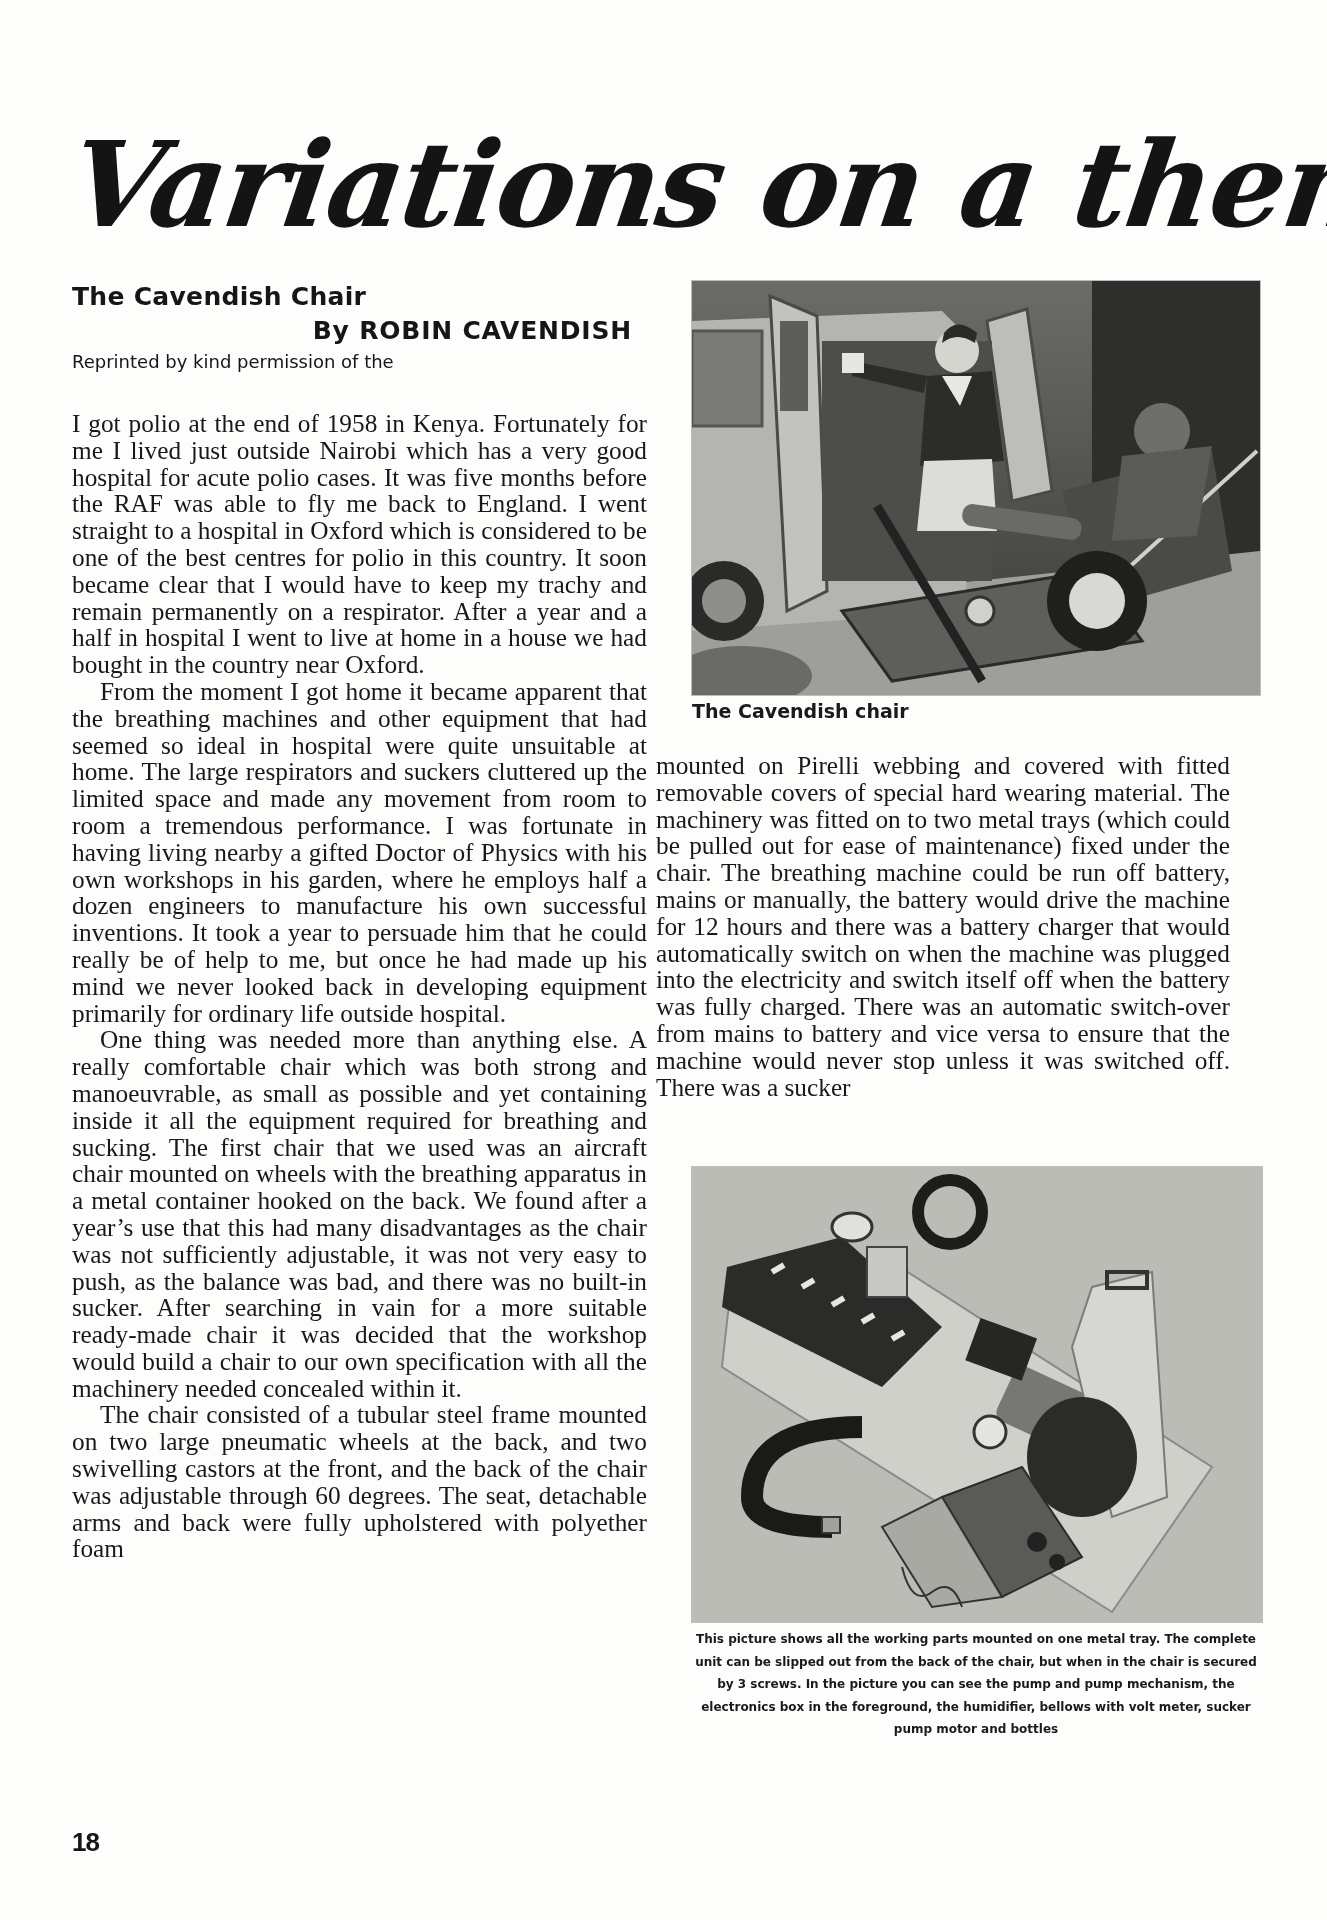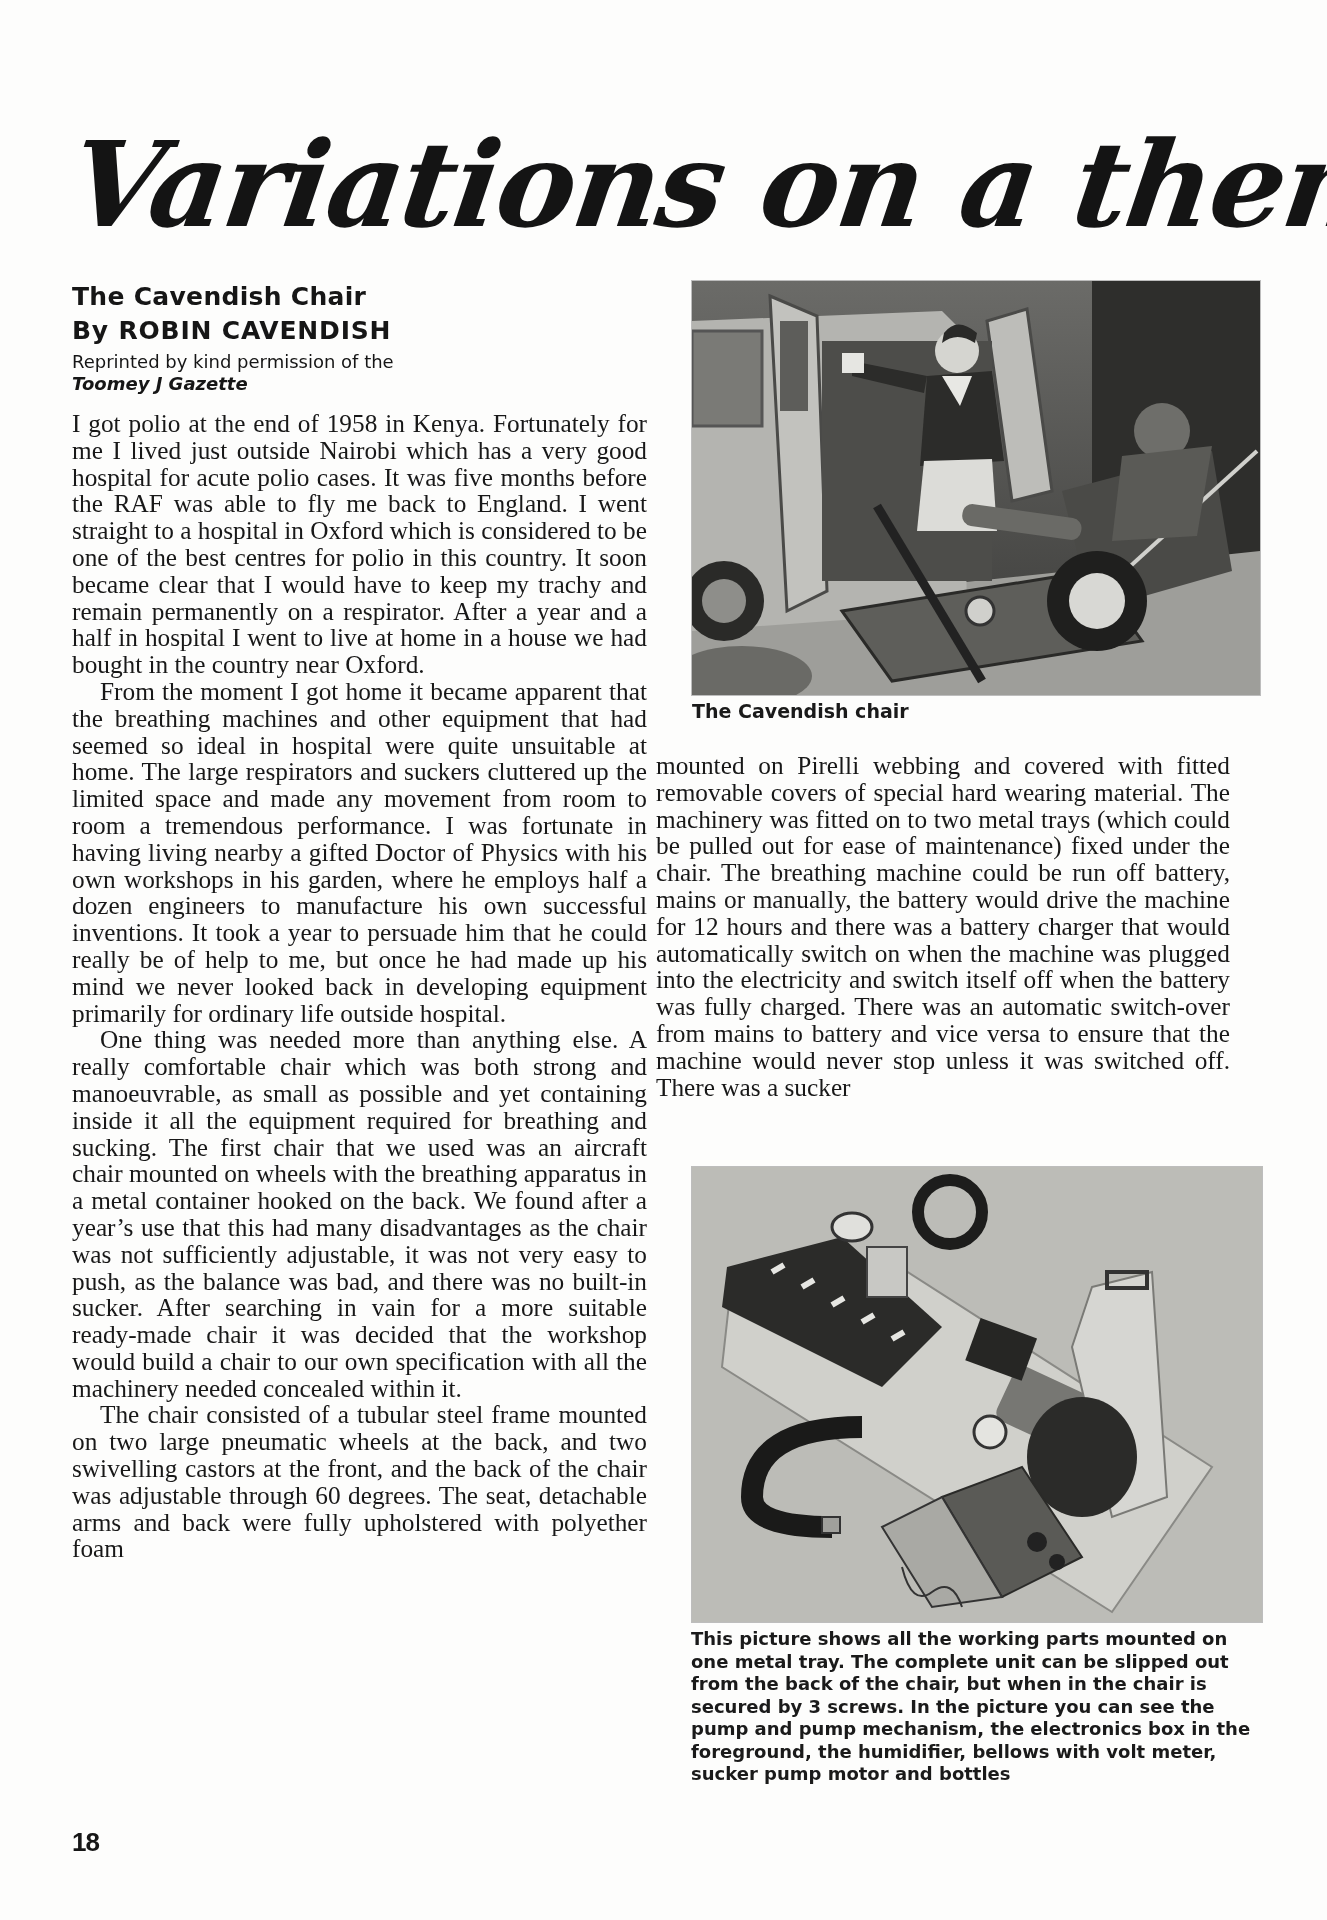--- a/index.html
+++ b/index.html
@@ -8,21 +8,21 @@
 
   .title {
     position: absolute; left: 72px; top: 100px; width: 1200px; height: 170px;
     font-family: "DejaVu Serif", serif; font-style: italic; font-weight: bold;
     font-size: 118px; line-height: 170px; letter-spacing: -2px; color: #141414;
     transform: skewX(-8deg); white-space: nowrap;
   }
 
   .header-block { position: absolute; left: 72px; top: 280px; width: 560px; font-family: "DejaVu Sans", sans-serif; }
   .h-sub { font-size: 25px; font-weight: bold; line-height: 34px; letter-spacing: 0.3px; }
-  .h-byline { font-size: 25px; font-weight: bold; line-height: 34px; letter-spacing: 0.8px; }
+  .h-byline { font-size: 25px; font-weight: bold; line-height: 34px; letter-spacing: 0.8px; text-align: right; }
   .h-credit { font-size: 18px; font-weight: normal; line-height: 22px; margin-top: 3px; }
   .h-pub { font-size: 18px; font-weight: bold; font-style: italic; line-height: 22px; }
 
   .col {
     position: absolute; font-family: "Liberation Serif", serif; font-size: 25.3px;
     line-height: 26.8px; text-align: justify; color: #181818; hyphens: manual;
   }
   .col p { margin: 0; text-indent: 0; }
   .col p.indent { text-indent: 28px; }
   .col-left { left: 72px; top: 410px; width: 575px; }
@@ -30,36 +30,35 @@
 
   .photo {
     position: absolute; background: #8d8d8a; overflow: hidden;
     border: 1px solid #bdbdbd;
   }
   .photo-1 { left: 691px; top: 280px; width: 568px; height: 414px; }
   .photo-2 { left: 691px; top: 1166px; width: 570px; height: 455px; background: #bdbdb8; }
 
   .caption { position: absolute; font-family: "DejaVu Sans", sans-serif; font-weight: bold; color: #1a1a1a; }
   .caption-1 { left: 692px; top: 700px; font-size: 19px; line-height: 22px; }
-  .caption-2 { left: 691px; top: 1628px; width: 570px; font-size: 18px; line-height: 22.5px; }
+  .caption-2 { left: 691px; top: 1628px; width: 570px; font-size: 12px; line-height: 22.5px; text-align: center; }
 
   .page-num { position: absolute; left: 72px; top: 1827px; font-family: Liberation Sans, sans-serif; font-weight: bold; font-size: 26px; letter-spacing: -1px; }
 </style>
 </head>
 <body>
 
 <div class="page">
 
   <div class="title">Variations on a theme</div>
 
   <div class="header-block">
     <div class="h-sub">The Cavendish Chair</div>
     <div class="h-byline">By ROBIN CAVENDISH</div>
     <div class="h-credit">Reprinted by kind permission of the</div>
-    <div class="h-pub">Toomey J Gazette</div>
   </div>
 
   <div class="col col-left">
     <p>I got polio at the end of 1958 in Kenya. For­tunately for me I lived just outside Nairobi which has a very good hospital for acute polio cases. It was five months before the RAF was able to fly me back to England. I went straight to a hospital in Oxford which is considered to be one of the best centres for polio in this country. It soon became clear that I would have to keep my trachy and remain permanently on a res­pirator. After a year and a half in hospital I went to live at home in a house we had bought in the country near Oxford.</p>
     <p class="indent">From the moment I got home it became apparent that the breathing machines and other equipment that had seemed so ideal in hospital were quite unsuitable at home. The large respirators and suckers cluttered up the limited space and made any movement from room to room a tremendous performance. I was for­tunate in having living nearby a gifted Doctor of Physics with his own workshops in his garden, where he employs half a dozen engineers to manufacture his own successful inventions. It took a year to persuade him that he could really be of help to me, but once he had made up his mind we never looked back in developing equipment primarily for ordinary life outside hospital.</p>
     <p class="indent">One thing was needed more than anything else. A really comfortable chair which was both strong and manoeuvrable, as small as possible and yet containing inside it all the equipment required for breathing and sucking. The first chair that we used was an aircraft chair mounted on wheels with the breathing apparatus in a metal container hooked on the back. We found after a year’s use that this had many disadvantages as the chair was not sufficiently adjustable, it was not very easy to push, as the balance was bad, and there was no built-in sucker. After searching in vain for a more suitable ready-made chair it was decided that the workshop would build a chair to our own specification with all the machinery needed concealed within it.</p>
     <p class="indent">The chair consisted of a tubular steel frame mounted on two large pneumatic wheels at the back, and two swivelling castors at the front, and the back of the chair was adjustable through 60 degrees. The seat, detachable arms and back were fully upholstered with polyether foam</p>
   </div>
 
   <div class="photo photo-1">

